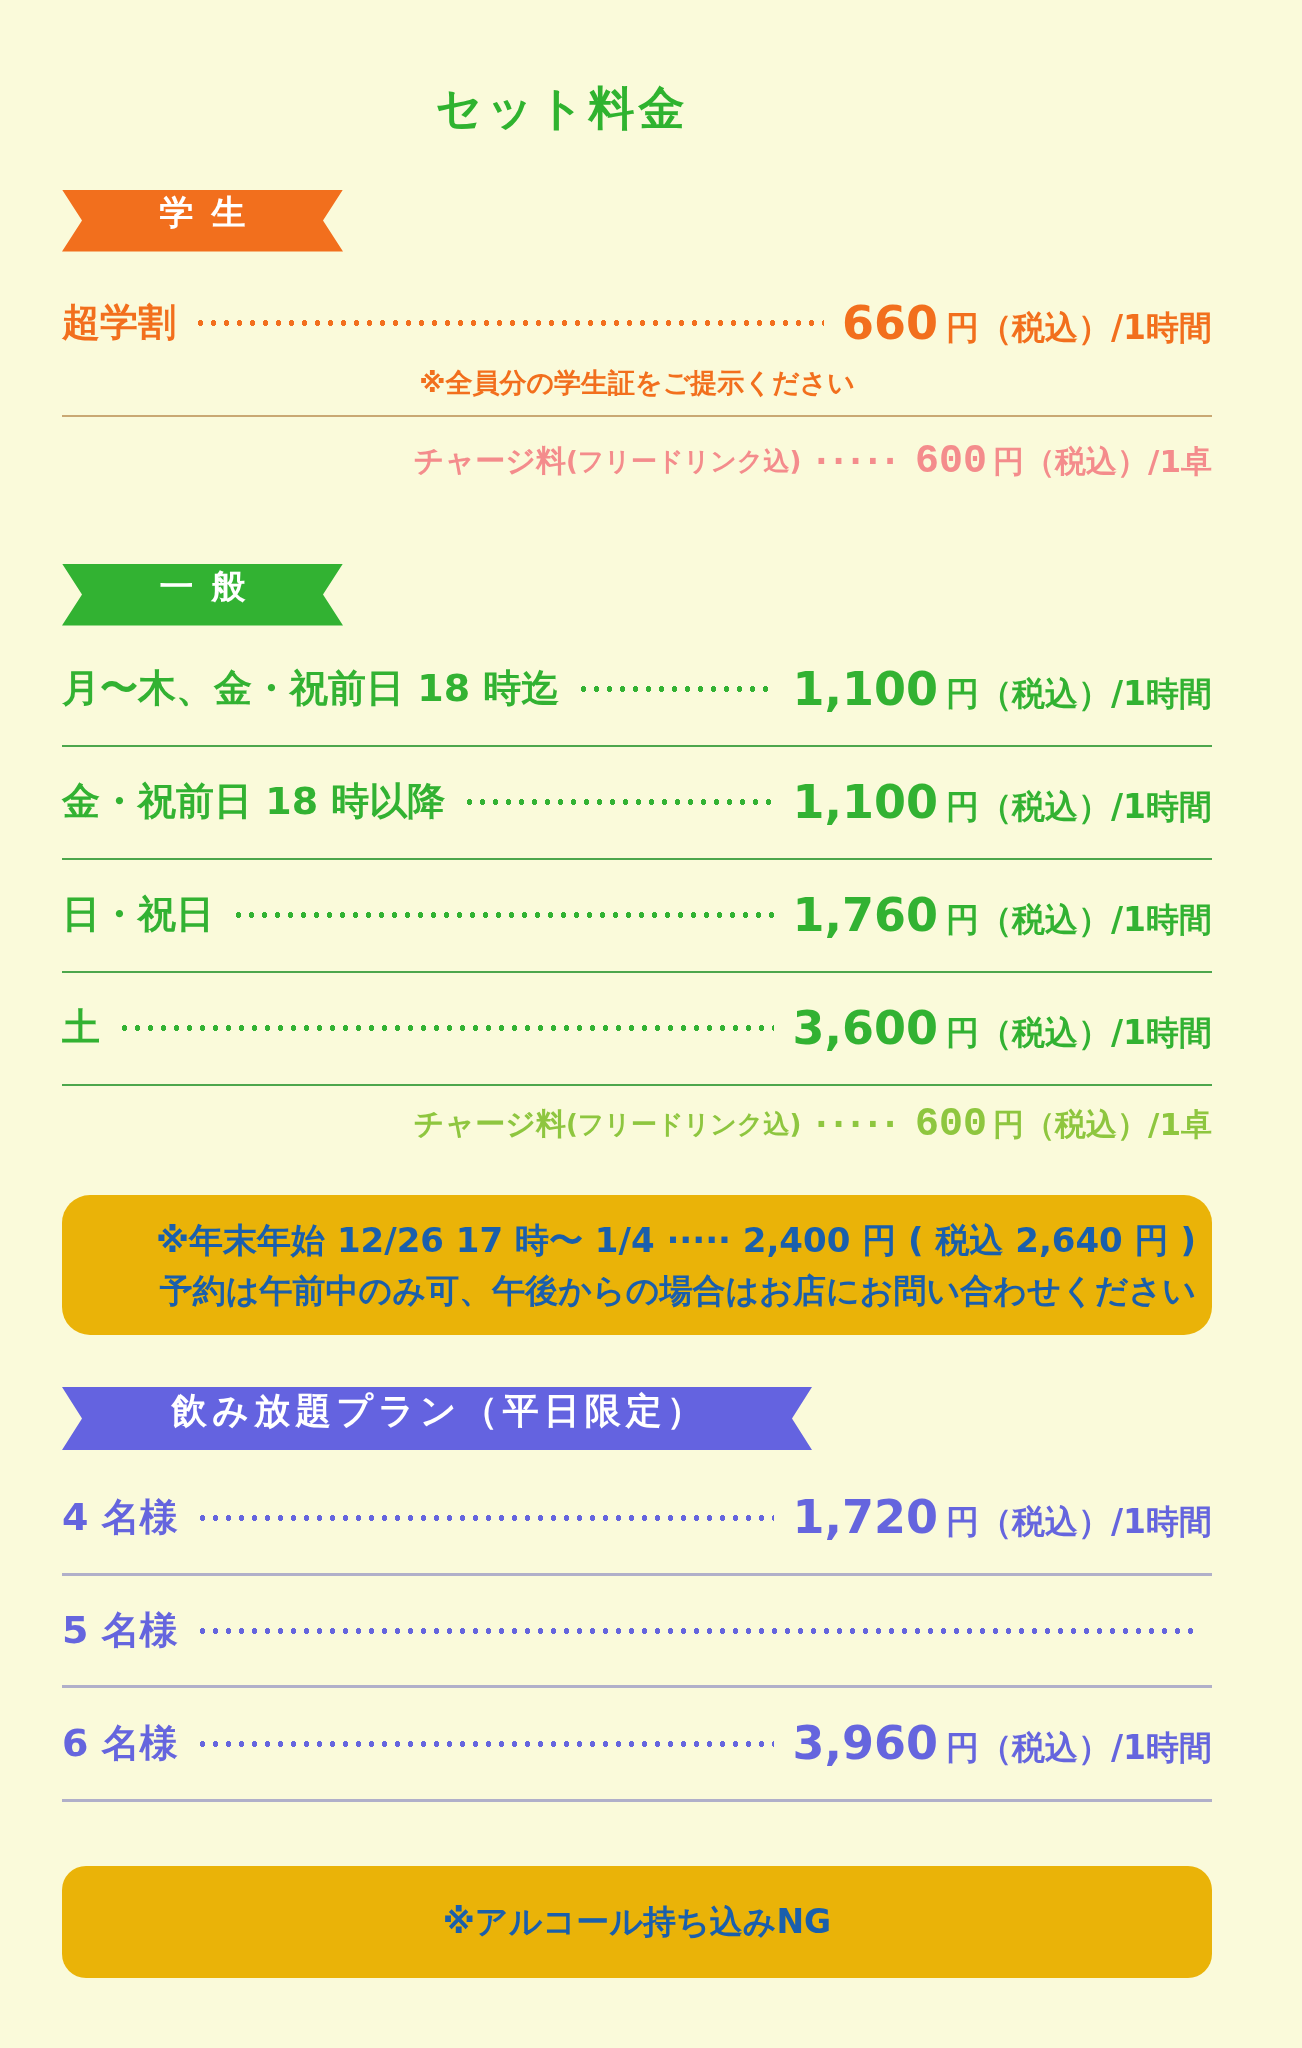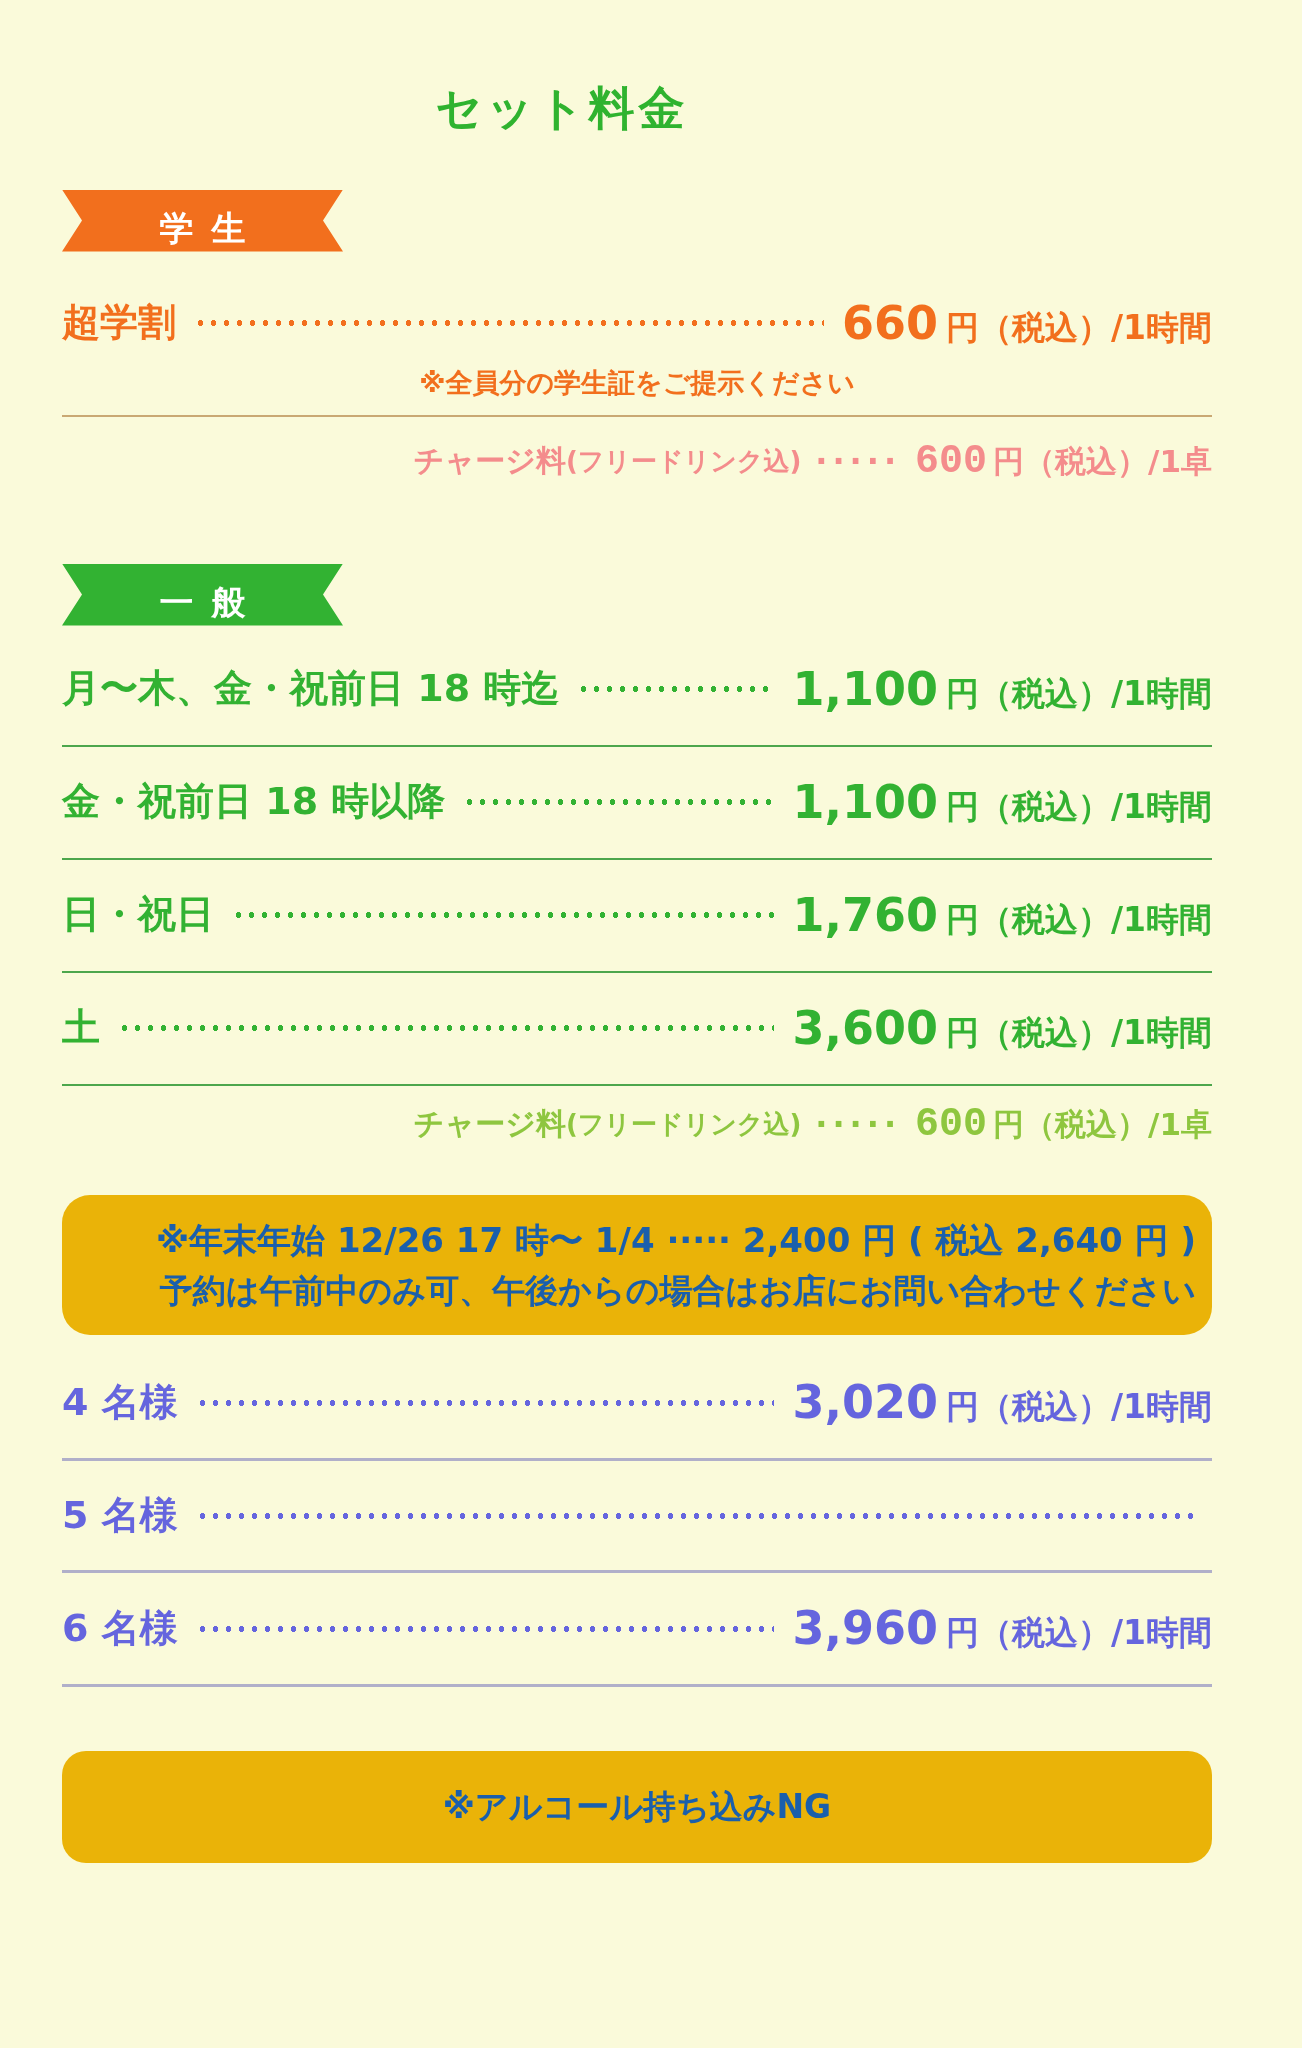--- a/index.html
+++ b/index.html
@@ -10,21 +10,21 @@
     background:#FAFADA; overflow:hidden;
   }
   .content { margin-left:62px; width:1150px; }
 
   
   .title-wrap { margin-left:62px; width:1000px; padding-top:80px; text-align:center; }
   .page-title { color:#2FB32F; font-size:46px; letter-spacing:4px; line-height:1.25; }
 
   
   .ribbon {
-    color:#fff; display:flex; align-items:flex-end; justify-content:center;
+    color:#fff; display:flex; align-items:flex-start; justify-content:center;
     clip-path: polygon(0 0, 100% 0, calc(100% - 20px) 50%, 100% 100%, 0 100%, 20px 50%);
   }
   .ribbon span { letter-spacing:18px; padding-left:18px; }
   .ribbon.orange { background:#F26F1D; width:281px; height:62px; font-size:34px; margin-top:52px; }
   .ribbon.green  { background:#32B232; width:281px; height:62px; font-size:34px; margin-top:80px; }
   .ribbon.purple { background:#6463E0; width:750px; height:63px; font-size:36px; margin-top:52px; }
   .ribbon.purple span { letter-spacing:5px; padding-left:5px; }
 
   
   .price-row { display:flex; align-items:center; }
@@ -162,27 +162,30 @@
         <span class="price"><span class="num">600</span><span class="unit">円（税込）/1卓</span></span>
       </div>
     </section>
 
     <div class="info-box">
       <div class="line1">※年末年始 12/26 17 時〜 1/4 ····· 2,400 円 ( 税込 2,640 円 )</div>
       <div class="line2">予約は午前中のみ可、午後からの場合はお店にお問い合わせください</div>
     </div>
 
     <section>
+      <div class="ribbon purple">
+        <span>飲み放題プラン（平日限定）</span>
+      </div>
 
       <div class="party-rows">
         <div class="rowpad">
           <div class="price-row c-purple">
             <span class="label">4 名様</span>
             <span class="dots d-purple"></span>
-            <span class="price"><span class="num">3,020</span><span class="unit">円（税込）/1時間</span></span>
+            <span class="price"><span class="num">1,720</span><span class="unit">円（税込）/1時間</span></span>
           </div>
         </div>
         <hr class="div lav">
 
         <div class="rowpad">
           <div class="price-row c-purple">
             <span class="label">5 名様</span>
             <span class="dots d-purple"></span>
           </div>
         </div>

